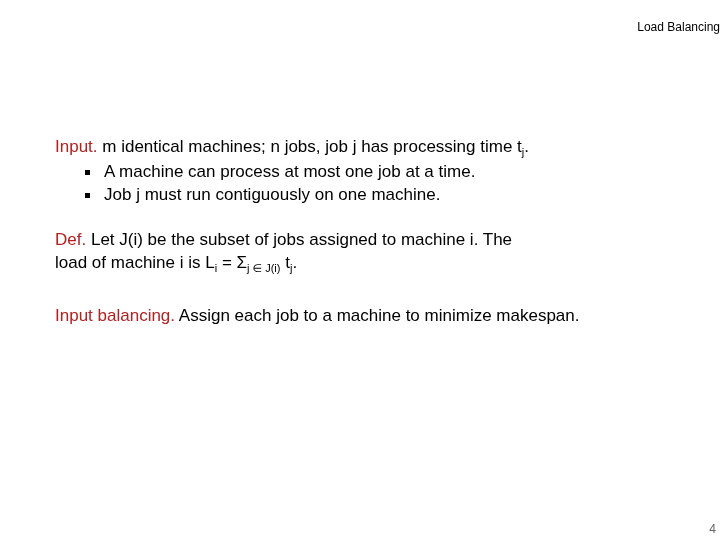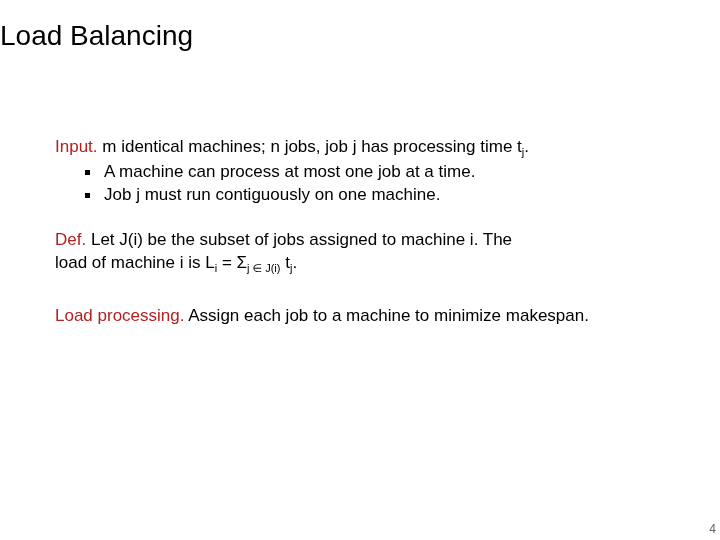--- a/index.html
+++ b/index.html
@@ -16,22 +16,22 @@
     position: relative;
     width: 720px;
     height: 540px;
     box-sizing: border-box;
   }
   .title {
     position: absolute;
     top: 20px;
     left: 0;
     right: 0;
-    text-align: left;
-    font-size: 28px;
+    text-align: right;
+    font-size: 12px;
     color: #000000;
   }
   .body {
     position: absolute;
     top: 90px;
     left: 55px;
     right: 45px;
     font-size: 17px;
     line-height: 1.35;
     margin-top: 46px;
@@ -101,20 +101,20 @@
     <div class="para">
       <span class="lead">Def.</span>
       <span>Let J(i) be the subset of jobs assigned to machine i.  The</span><br>
       <span>
         <span>load of machine i is L</span><span class="sub">i</span><span> = Σ</span><span class="sub">j ∈ J(i)</span><span> t</span><span class="sub">j</span><span>.</span>
       </span>
     </div>
 
 
     <div class="para" style="margin-top:30px;">
-      <span class="lead">Load processing.</span>
+      <span class="lead">Input balancing.</span>
       <span>Assign each job to a machine to minimize makespan.</span>
     </div>
 
   </div>
 
   <div class="page-num">4</div>
 </div>
 
 </body></html>

